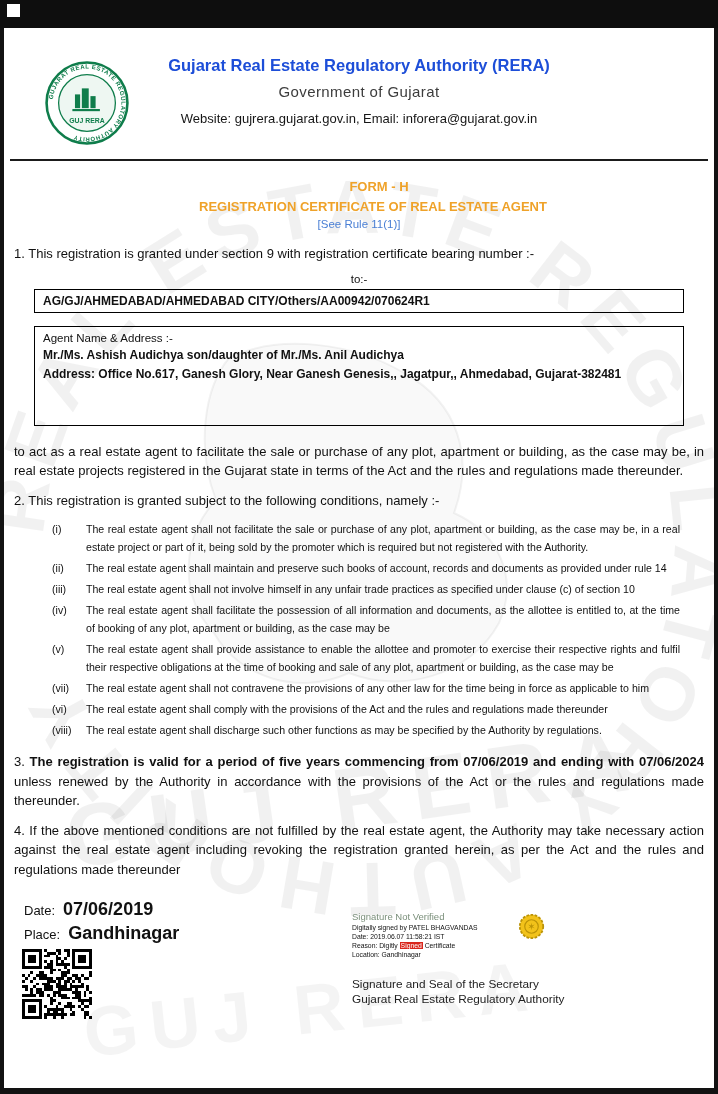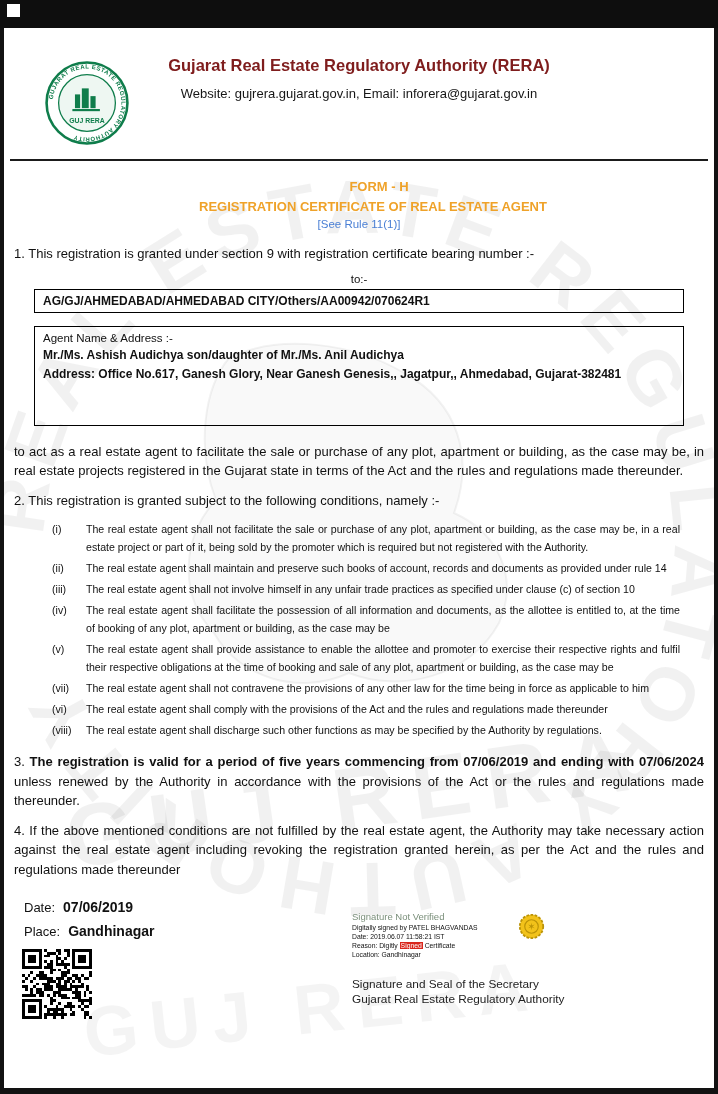--- a/index.html
+++ b/index.html
@@ -7,21 +7,21 @@
   body{font-family:"Liberation Sans","DejaVu Sans",sans-serif;background:#2b2b2b;}
   .viewport{width:718px;height:1094px;position:relative;background:#121212;overflow:hidden;}
   .topbar{position:absolute;top:0;left:0;right:0;height:28px;background:#0e0e0e;}
   .topbar-square{position:absolute;left:7px;top:4px;width:13px;height:13px;background:#ffffff;}
   .page{position:absolute;left:4px;right:4px;top:28px;bottom:6px;background:#ffffff;overflow:hidden;}
   .wm{position:absolute;left:0;top:0;z-index:0;pointer-events:none;}
   .content{position:relative;z-index:1;padding-top:14px;color:#111;}
 
   .header{position:relative;height:94px;}
   .logo{position:absolute;left:40px;top:4px;width:86px;height:86px;}
-  .h-title{text-align:center;color:#7f1d1d;font-size:16.5px;font-weight:bold;margin-top:14px;}
+  .h-title{text-align:center;color:#1d4ed8;font-size:16.5px;font-weight:bold;margin-top:14px;}
   .h-sub{text-align:center;font-size:15px;color:#3c3c3c;margin-top:8px;letter-spacing:.4px;}
   .h-contact{text-align:center;font-size:13px;color:#161616;margin-top:11px;}
   .rule{border:none;border-top:2px solid #1b1b1b;margin:9px 6px 0;}
 
   .form-no{text-align:center;color:#efa229;font-weight:bold;font-size:13px;margin-top:18px;padding-left:40px;}
   .form-title{text-align:center;color:#efa229;font-weight:bold;font-size:13px;margin-top:5px;padding-left:28px;}
   .rule-ref{text-align:center;color:#4a7fd4;font-size:11.5px;margin-top:4px;}
 
   .para{font-size:13px;margin:0 10px;line-height:1.5;text-align:justify;}
   .p1{margin-top:14px;text-align:left;}
@@ -39,21 +39,21 @@
   .cond .num{width:34px;flex:none;}
   .cond .txt{flex:1;text-align:justify;}
 
   .p3{margin-top:13px;}
   .p4{margin-top:10px;}
 
   .footer{position:relative;height:236px;}
   .dateline,.placeline{position:absolute;left:20px;font-size:13px;}
   .dateline{top:20px;}
   .placeline{top:44px;}
-  .dateline b,.placeline b{font-size:14px;margin-left:8px;}
+  .dateline b,.placeline b{font-size:18px;margin-left:8px;}
   .qr{position:absolute;left:18px;top:70px;width:70px;height:70px;}
   .sig{position:absolute;left:348px;top:32px;width:300px;}
   .sig-status{font-size:9.5px;color:#7a8f7a;}
   .sig-details{font-size:6.8px;line-height:1.32;color:#111;margin-top:2px;}
   .red-hl{background:#d9261c;color:#fff;padding:0 1px;}
   .seal{position:absolute;left:166px;top:2px;width:27px;height:27px;}
   .sig-cap{font-size:11.8px;color:#222;line-height:1.25;}
   .sig-cap.first{margin-top:17px;}
 </style>
 </head>
@@ -94,20 +94,21 @@
             <g fill="#0f7d4b">
               <rect x="36" y="40" width="6" height="16"></rect>
               <rect x="44" y="33" width="8" height="23"></rect>
               <rect x="54" y="42" width="6" height="14"></rect>
               <rect x="33" y="57" width="32" height="2.5"></rect>
             </g>
             <text x="50" y="73" text-anchor="middle" font-size="8" font-weight="bold" fill="#0f7d4b" font-family="Liberation Sans, sans-serif">GUJ RERA</text>
           </svg>
         </div>
         <div class="h-title">Gujarat Real Estate Regulatory Authority (RERA)</div>
+        <div class="h-sub">Government of Gujarat</div>
         <div class="h-contact">Website: gujrera.gujarat.gov.in, Email: inforera@gujarat.gov.in</div>
       </div>
       <hr class="rule">
 
       <div class="form-no">FORM - H</div>
       <div class="form-title">REGISTRATION CERTIFICATE OF REAL ESTATE AGENT</div>
       <div class="rule-ref">[See Rule 11(1)]</div>
 
       <div class="para p1">1. This registration is granted under section 9 with registration certificate bearing number :-</div>
       <div class="to-label">to:-</div>

